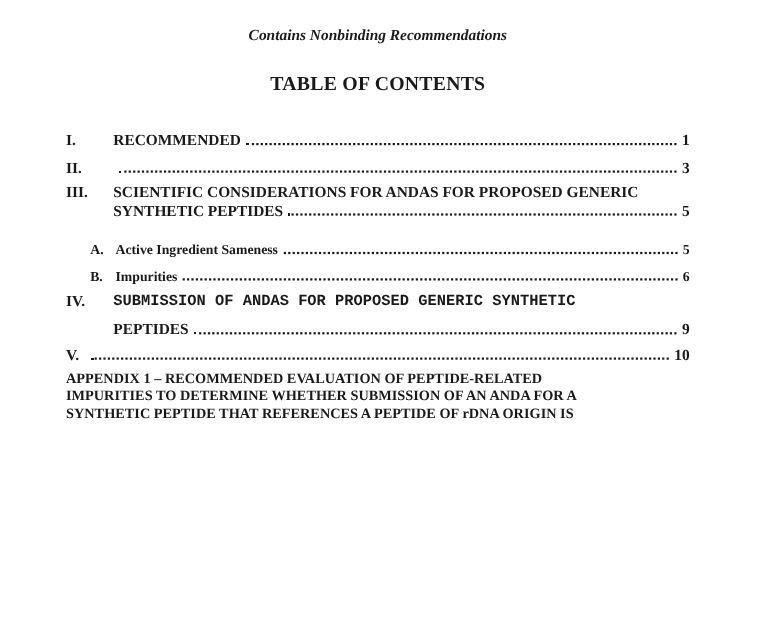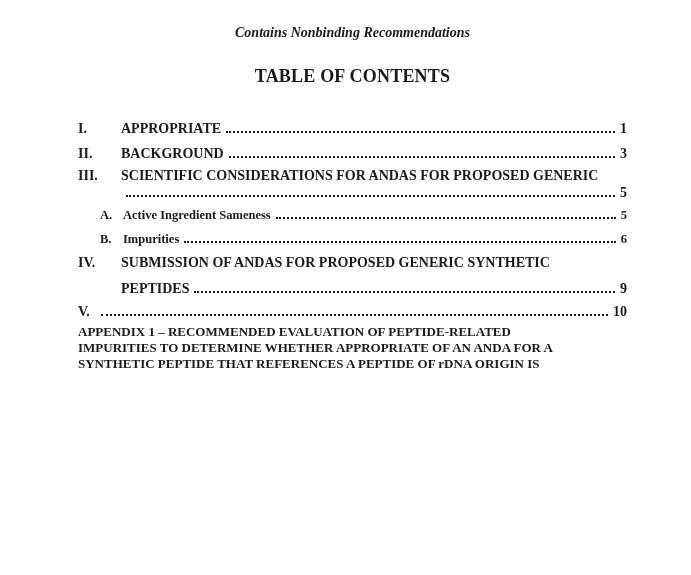--- a/index.html
+++ b/index.html
@@ -1,21 +1,21 @@
 <!DOCTYPE html>
 <html><head>
 <meta charset="utf-8">
 <style>
   html,body { margin:0; padding:0; background:#ffffff; }
   .page {
     position:relative;
     width:691px; height:467px;
     background:#ffffff;
     box-sizing:border-box;
-    padding:25px 64px 0 78px;
+    padding:25px 64px 0 60px;
     font-family:"Liberation Serif", serif;
     font-weight:bold;
     color:#1a1a1a;
     overflow:hidden;
   }
   .notice {
     font-size:14px;
     font-style:italic;
     text-align:center;
     line-height:16px;
@@ -43,59 +43,59 @@
   .leader {
     flex:1;
     border-bottom:2px dotted #1a1a1a;
     margin:0 5px 3px 5px;
     min-width:10px;
   }
   .pagenum { flex:none; }
   
   .e-I   { margin-bottom:8px; }
   .e-II  { margin-bottom:5px; }
-  .e-III { margin-bottom:7px; }
+  .e-III { margin-bottom:19px; }
   .e-A   { margin-bottom:9px; }
   .e-B   { margin-bottom:7px; }
   .e-IV  { margin-bottom:6px; }
-  .e-IV .toc-text-line { margin-bottom:9px; }
+  .e-IV .toc-text-line { margin-bottom:9px;font-family:Liberation Mono, monospace; }
   .e-V   { margin-bottom:4px; }
 </style>
 </head>
 <body>
 
 <main class="page">
   <div class="notice">Contains Nonbinding Recommendations</div>
   <h1 class="toc-title">TABLE OF CONTENTS</h1>
   <nav class="toc" id="toc">
       <div class="toc-entry level1 e-I">
         <span class="toc-label">I.</span>
         <div class="toc-content">
           <div class="toc-lastline">
-            <span class="toc-text">APPROPRIATE</span>
+            <span class="toc-text">RECOMMENDED</span>
             <span class="leader"></span>
             <span class="pagenum">1</span>
           </div>
         </div>
       </div>
       <div class="toc-entry level1 e-II">
         <span class="toc-label">II.</span>
         <div class="toc-content">
           <div class="toc-lastline">
-            <span class="toc-text">BACKGROUND</span>
             <span class="leader"></span>
             <span class="pagenum">3</span>
           </div>
         </div>
       </div>
       <div class="toc-entry level1 e-III">
         <span class="toc-label">III.</span>
         <div class="toc-content">
           <div class="toc-text-line">SCIENTIFIC CONSIDERATIONS FOR ANDAS FOR PROPOSED GENERIC</div>
           <div class="toc-lastline">
+            <span class="toc-text">SYNTHETIC PEPTIDES</span>
             <span class="leader"></span>
             <span class="pagenum">5</span>
           </div>
         </div>
       </div>
       <div class="toc-entry level2 e-A">
         <span class="toc-label">A.</span>
         <div class="toc-content">
           <div class="toc-lastline">
             <span class="toc-text">Active Ingredient Sameness</span>
@@ -130,18 +130,18 @@
           <div class="toc-lastline">
             <span class="toc-label inline">V.</span>
             <span class="leader"></span>
             <span class="pagenum">10</span>
           </div>
         </div>
       </div>
       <div class="toc-entry level0 e-APPENDIX1">
         <div class="toc-content">
           <div class="toc-text-line">APPENDIX 1 – RECOMMENDED EVALUATION OF PEPTIDE-RELATED</div>
-          <div class="toc-text-line">IMPURITIES TO DETERMINE WHETHER APPROPRIATE OF AN ANDA FOR A</div>
+          <div class="toc-text-line">IMPURITIES TO DETERMINE WHETHER SUBMISSION OF AN ANDA FOR A</div>
           <div class="toc-text-line">SYNTHETIC PEPTIDE THAT REFERENCES A PEPTIDE OF rDNA ORIGIN IS</div>
         </div>
       </div>
     </nav>
 </main>
 
 </body></html>

